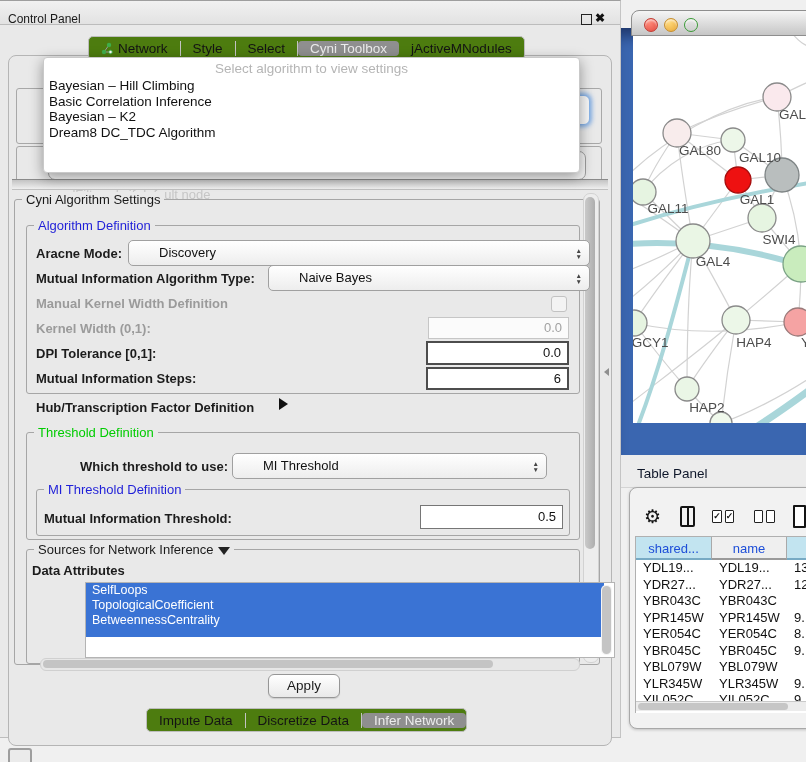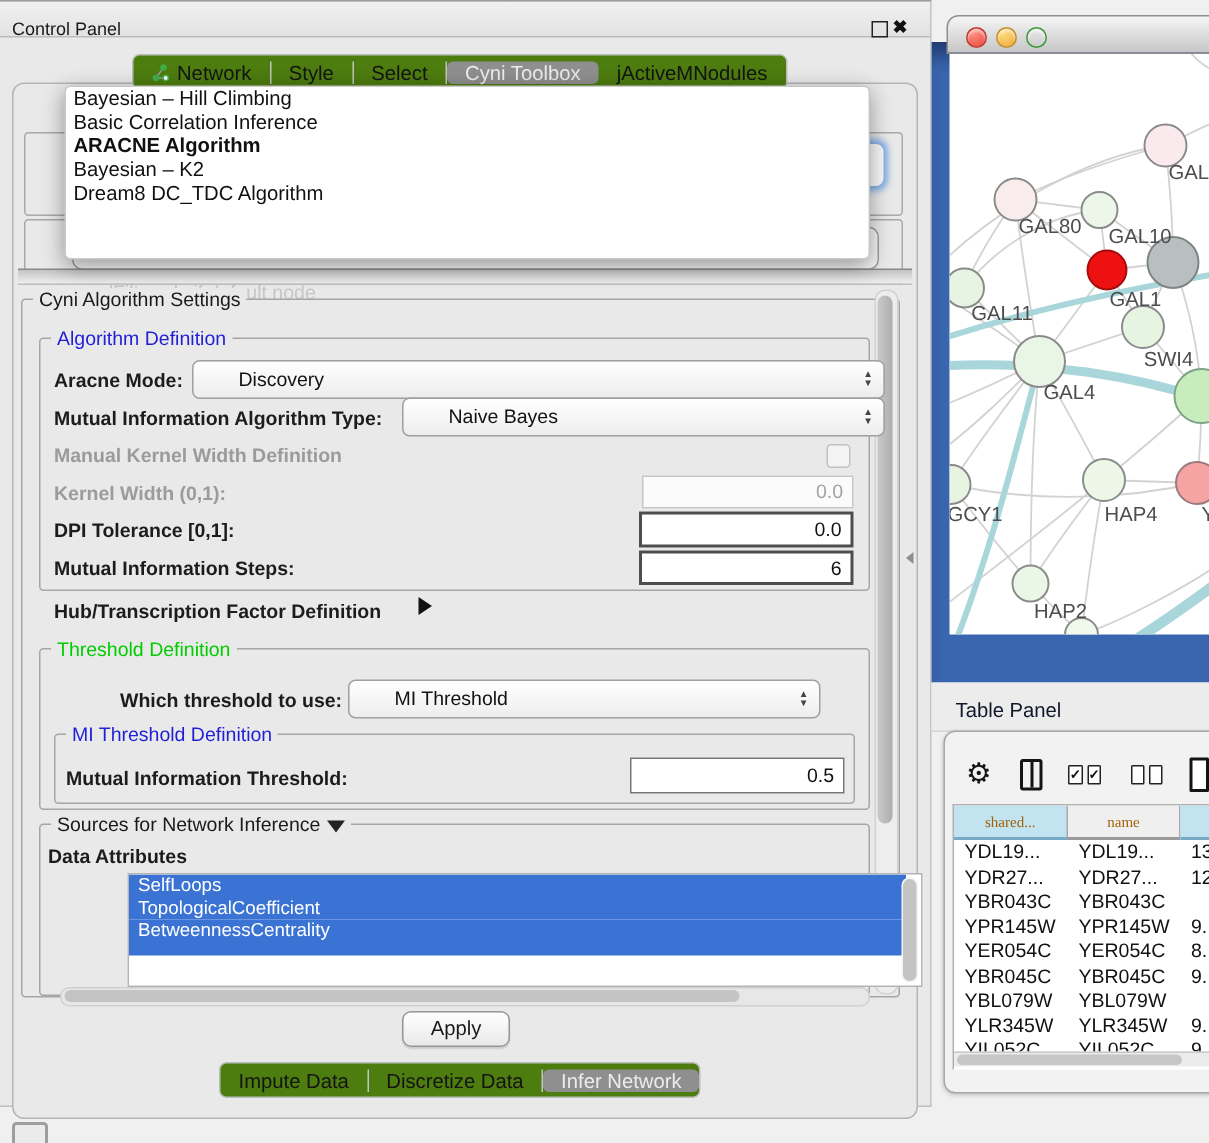--- a/index.html
+++ b/index.html
@@ -68,21 +68,21 @@
   .tp-band{left:621px;top:455px;width:185px;height:32px;background:#ececec;border-bottom:1px solid #d4d4d4;}
   .tp-win{left:629px;top:487px;width:185px;height:240px;background:#f2f2f2;border:1px solid #a8a8a8;border-radius:8px;box-shadow:0 1px 3px rgba(0,0,0,.2);}
   .tp-toolbar{left:635px;top:497px;width:171px;height:38px;display:flex;align-items:center;gap:0;}
   .gear{font-size:19px;color:#141414;margin-left:9px;}
   .split-ico{width:18px;height:17px;border:2px solid #141414;border-radius:2px;margin-left:19px;position:relative;}
   .split-ico:before{content:"";position:absolute;left:50%;top:0;bottom:0;width:2px;background:#141414;transform:translateX(-50%);}
   .cb{width:11px;height:11px;border:1.6px solid #222;border-radius:1px;background:#fff;font-size:9px;line-height:10px;text-align:center;font-weight:bold;color:#111;}
   .page-ico{width:15px;height:19px;border:2px solid #141414;background:#fff;margin-left:18px;border-radius:1px;}
   .tbl{left:635px;top:536px;width:171px;height:176px;background:#fff;border:1px solid #b0b0b0;border-bottom:none;overflow:hidden;z-index:6;}
   .tbl-head{display:flex;height:23px;}
-  .th{font-size:10px;font-weight:normal;color:#a16207;text-align:center;line-height:23px;border-right:1px solid #a9a9a9;box-sizing:border-box;font-family:Liberation Serif, serif;}
+  .th{font-size:13px;font-weight:normal;color:#1d4ed8;text-align:center;line-height:23px;border-right:1px solid #a9a9a9;box-sizing:border-box;}
   .th.blue{background:#c2e4f0;border-bottom:2px solid #77aac4;}
   .th.gray{background:#efefef;border-bottom:2px solid #9a9a9a;}
   .tr{display:flex;height:16.5px;}
   .td{font-size:13px;color:#111;line-height:16.5px;padding-left:7px;box-sizing:border-box;white-space:nowrap;overflow:hidden;}
   .tp-hscroll{left:636px;top:701px;width:170px;height:9px;background:#ececec;border-top:1px solid #c9c9c9;z-index:7;}
   .tp-hthumb{position:absolute;left:2px;top:1px;width:150px;height:7px;background:#c6c6c6;border-radius:4px;}
 </style>
 </head>
 <body>
 
@@ -122,24 +122,24 @@
 </div>
 
 <div class="abs ghost-group" style="left:16px;top:88px;width:584px;height:54px;"></div>
 <div class="abs ghost-combo" style="left:440px;top:95px;width:148px;height:28px;"></div>
 <div class="abs ghost-group" style="left:16px;top:146px;width:584px;height:42px;"></div>
 <div class="abs ghost-combo2" style="left:48px;top:151px;width:536px;height:27px;"></div>
 <div class="abs ghost-text" style="left:58px;top:166px;margin-top:21px;">galFiltered.sif default node</div>
 <div class="abs sep-bar"></div>
 
 <div class="abs dropdown">
+  <div class="dd-prompt">Select algorithm to view settings</div>
   <div id="algo-items">
       <div class="dd-item">Bayesian – Hill Climbing</div>
       <div class="dd-item">Basic Correlation Inference</div>
-      <div class="dd-item sel">ARACNE Algorithm</div>
       <div class="dd-item">Bayesian – K2</div>
       <div class="dd-item">Dream8 DC_TDC Algorithm</div>
     </div>
 </div>
 
 <div class="abs group" style="left:14px;top:199px;width:584px;height:464px;text-align:right;">
   <span class="legend">Cyni Algorithm Settings</span>
 </div>
 <div class="abs vscroll" style="left:583px;top:193px;width:14px;height:468px;">
   <div class="vthumb" style="top:3px;height:352px;"></div>

